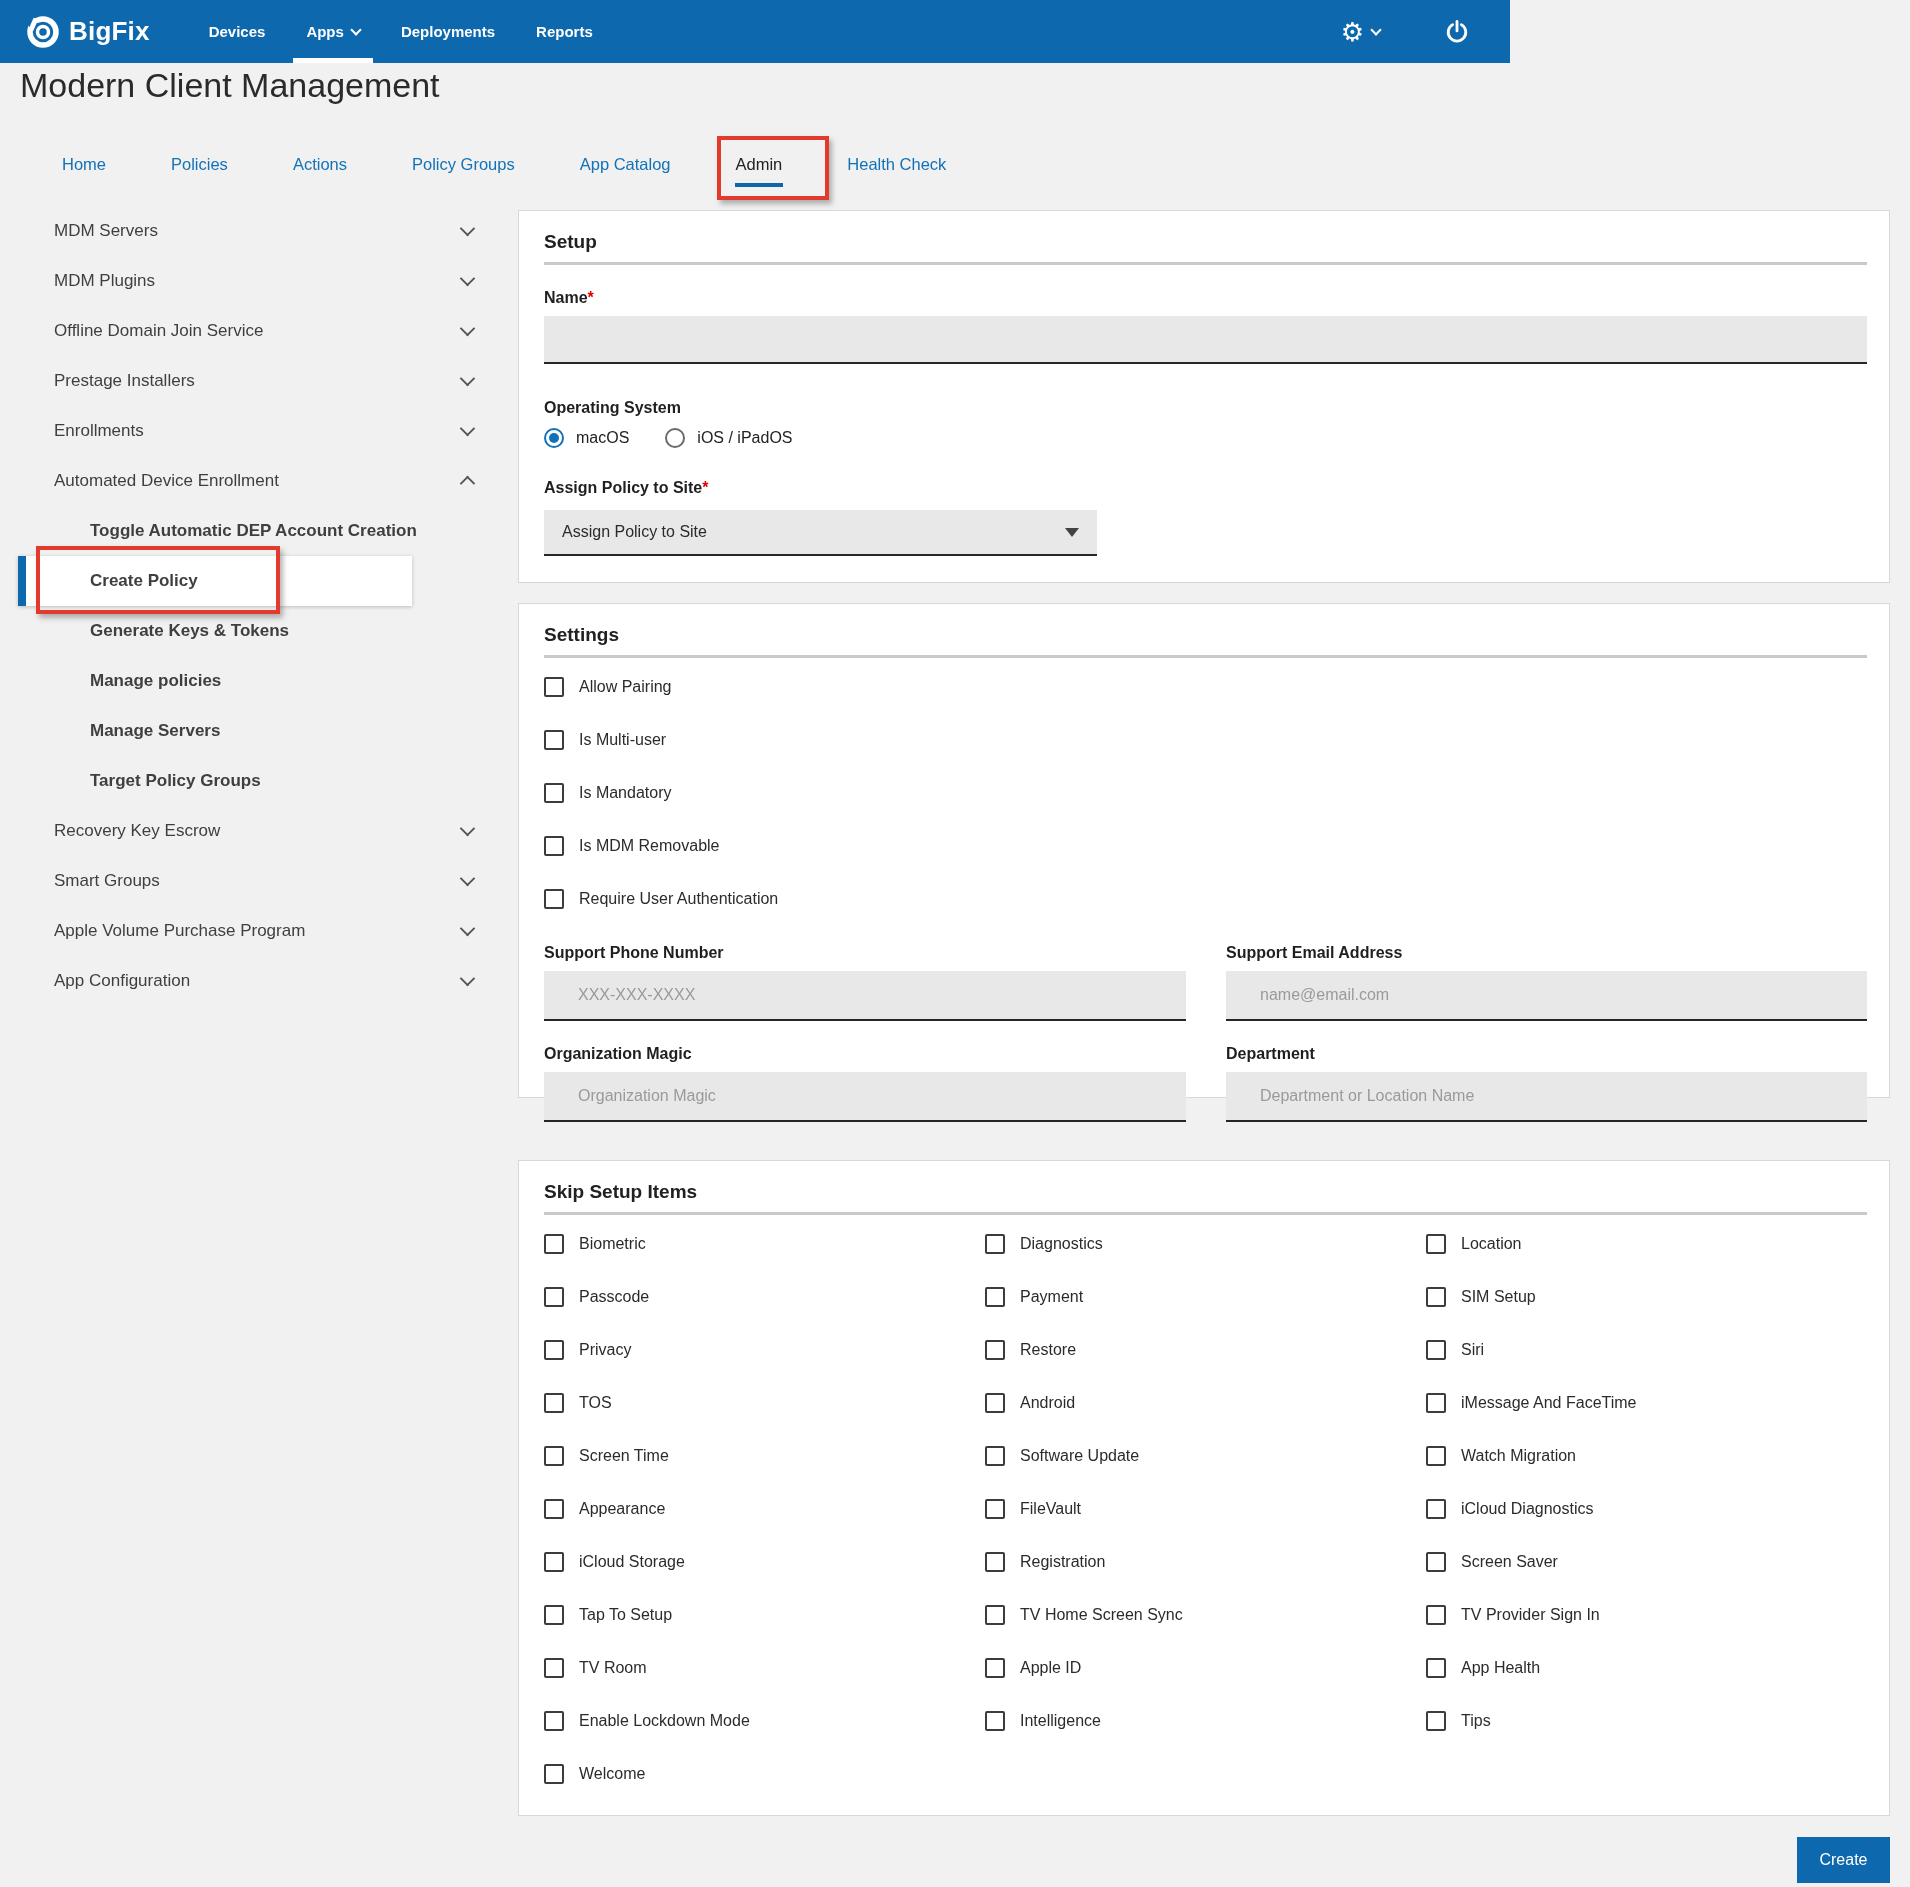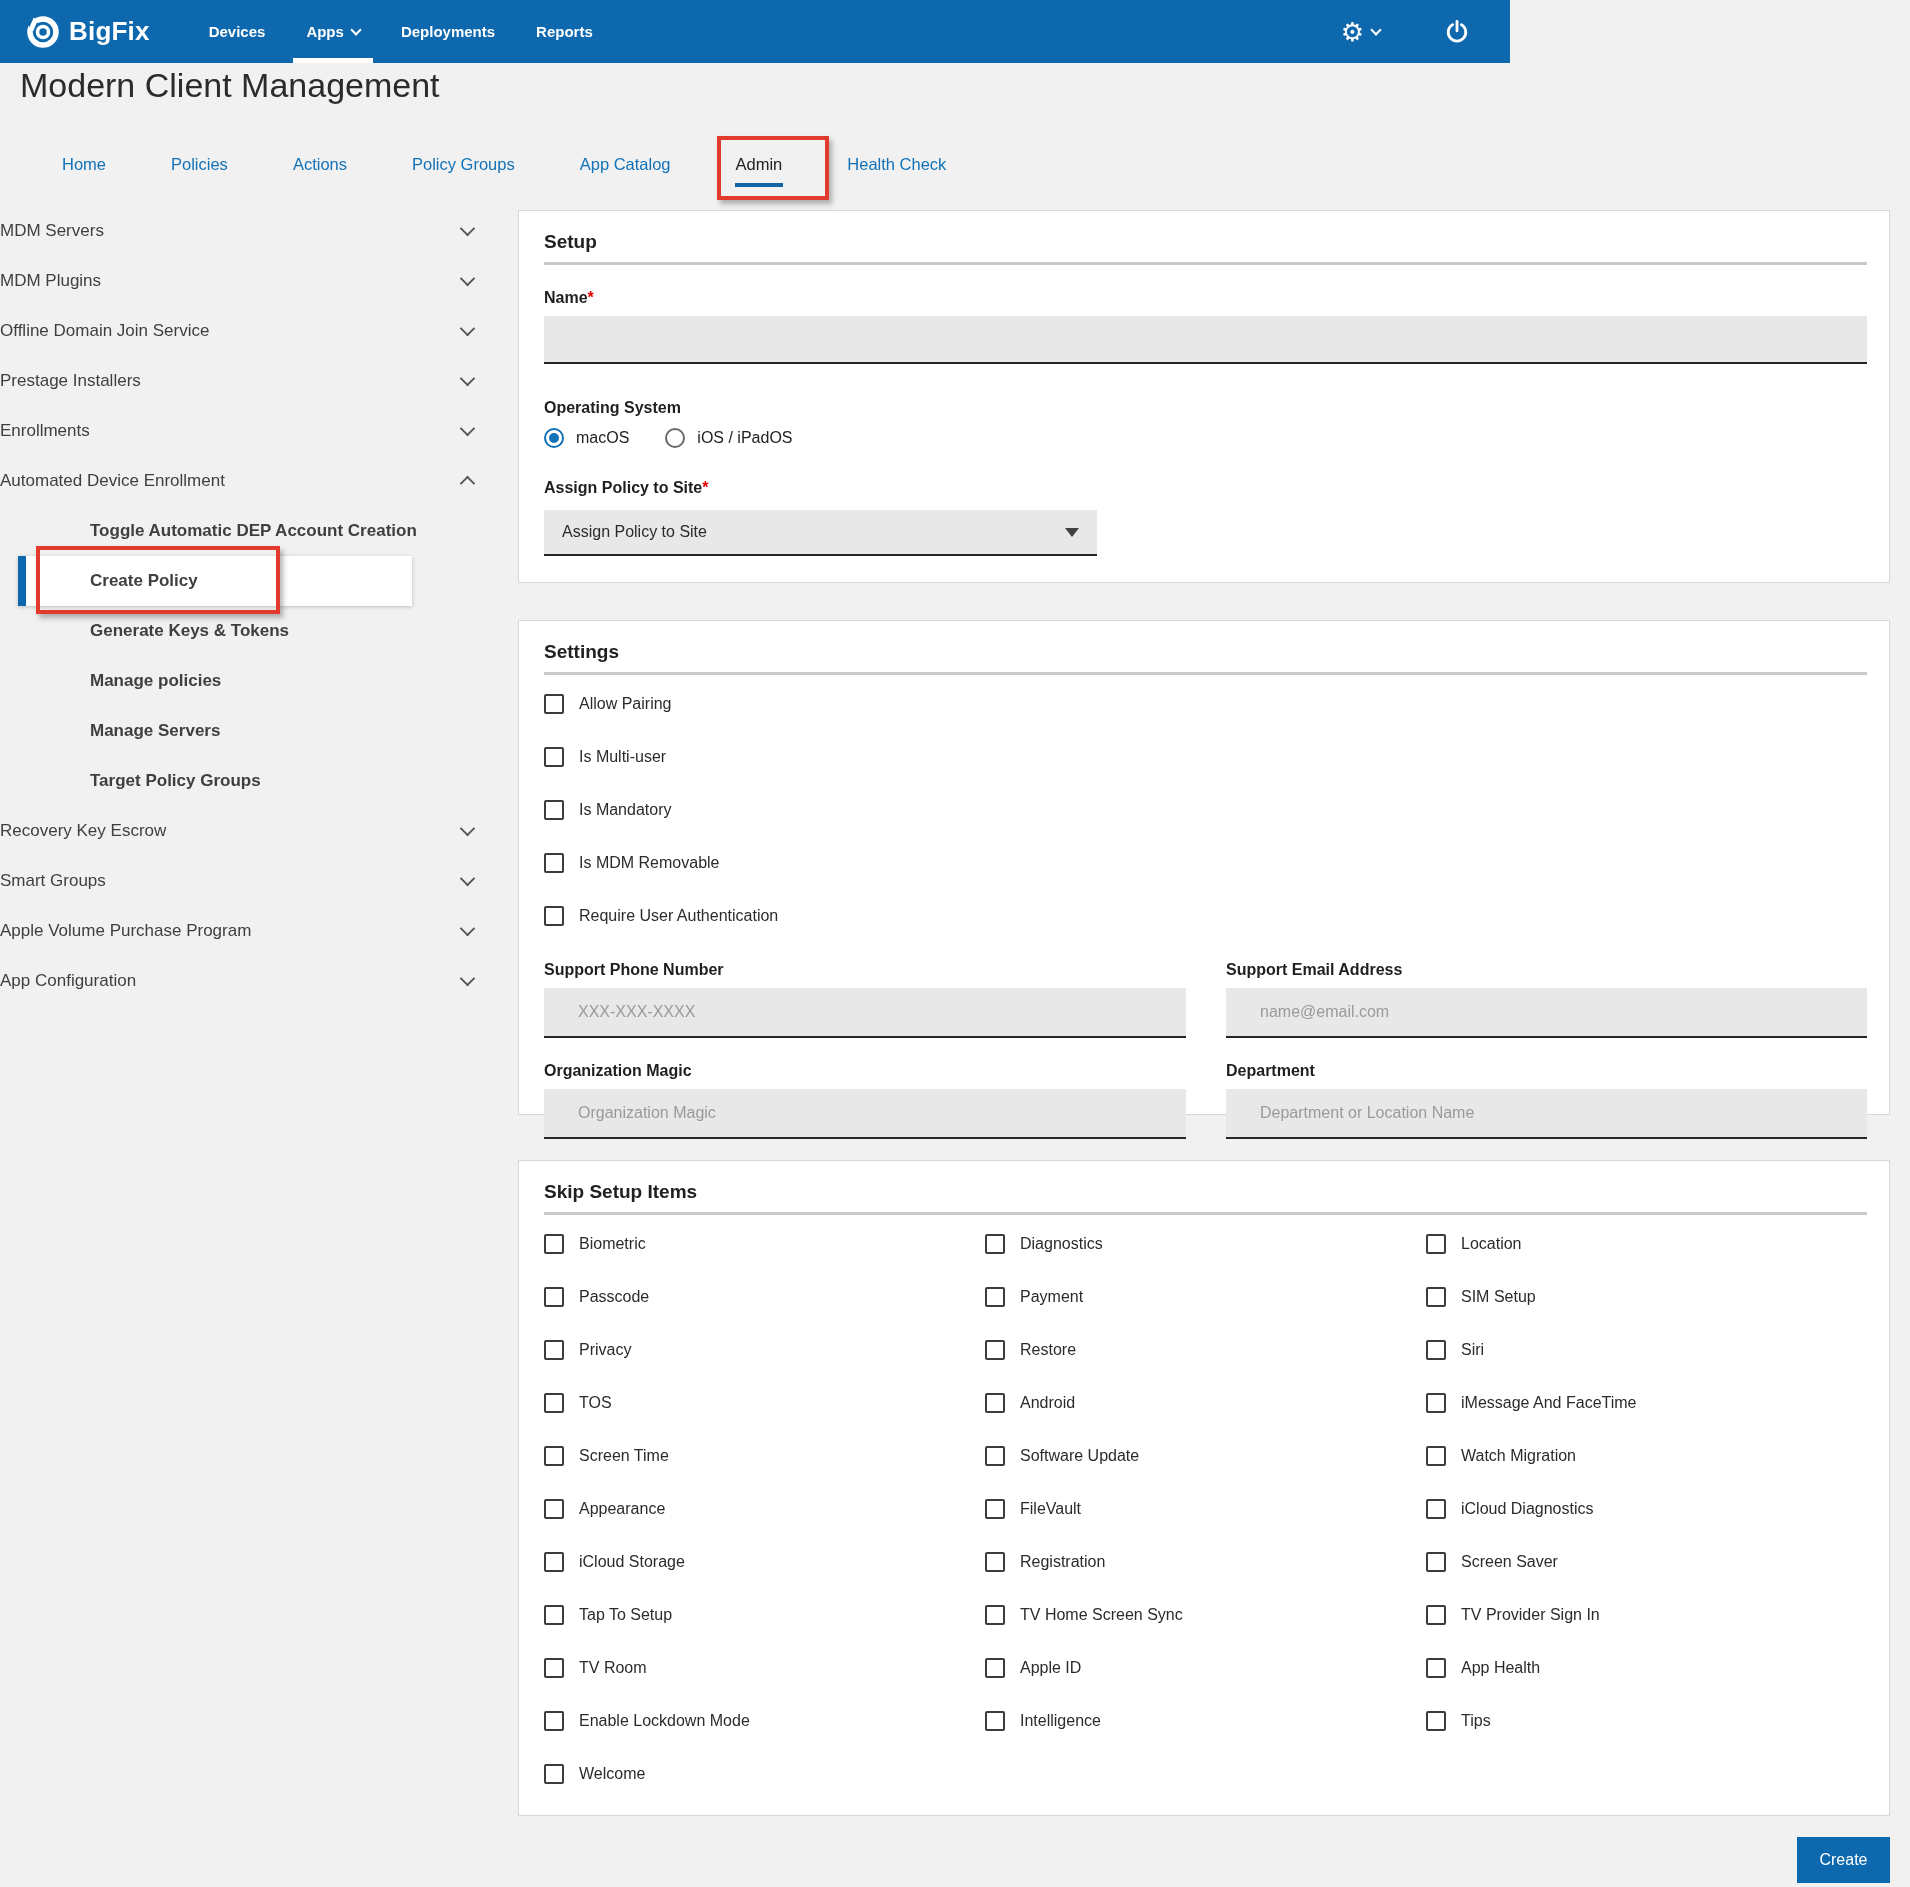--- a/index.html
+++ b/index.html
@@ -27,34 +27,34 @@
 
   
   .page-title { position:absolute; left:20px; top:66px; font-size:34px; color:#2b2b2b; font-weight:400; }
   .tabs { position:absolute; left:61px; top:155px; display:flex; gap:63px; }
   .tab { font-size:16.5px; color:#1272b8; cursor:pointer; padding:0 1px 9px 1px; white-space:nowrap; }
   .tab.active { color:#212121; border-bottom:4px solid #1065a5; }
 
   
   .sidebar { position:absolute; left:0; top:206px; width:500px; }
   .side-row { position:relative; height:50px; display:flex; align-items:center;
-              font-size:17px; color:#3f3f3f; cursor:pointer; }
+              font-size:17px; color:#3f3f3f; cursor:pointer; padding-left:54px; }
   .side-row.lvl2 { padding-left:90px;font-weight:bold; }
   .side-row.active { margin-left:18px; width:394px; background:#fff; border-left:8px solid #0d68ae;
                      padding-left:64px; box-shadow:0 1px 4px rgba(0,0,0,.22); }
   .side-chevron { position:absolute; left:462px; top:50%; width:11px; height:11px;
                   border-right:2.5px solid #555; border-bottom:2.5px solid #555; }
   .side-chevron.down { transform:translateY(-72%) rotate(45deg); }
   .side-chevron.up { transform:translateY(-28%) rotate(-135deg); }
 
   
   .panel { position:absolute; left:518px; width:1372px; background:#fff;
            border:1px solid #d8d8d8; padding:0 22px 0 25px; }
   .panel-setup { top:210px; height:373px; }
-  .panel-settings { top:620px; height:495px; }
+  .panel-settings { top:603px; height:495px; }
   .panel-skip { top:1160px; height:656px; }
   .panel h2 { font-size:19px; color:#212121; font-weight:700; margin-top:20px; }
   .divider { height:3px; background:#c9c9c9; margin-top:9px; }
   .field-label { display:block; font-size:16px; font-weight:700; color:#1f1f1f; }
   .req { color:#e00000; font-weight:700; }
   .text-input { display:block; width:100%; height:48px; background:#e8e8e8; border:none;
                 border-bottom:2px solid #262626; font-size:16px; color:#333; padding:0 34px;
                 font-family:"Liberation Sans", sans-serif; outline:none; }
   .text-input::placeholder { color:#9a9a9a; opacity:1; }
   .mt24 { margin-top:24px; } .mt9 { margin-top:9px; } .mt35 { margin-top:35px; }

